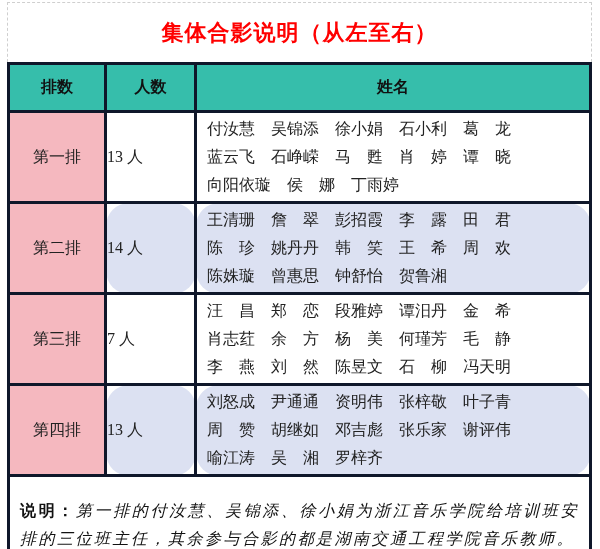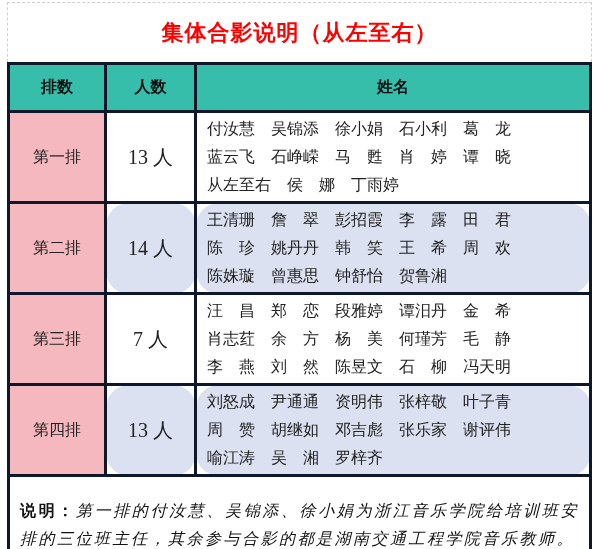--- a/index.html
+++ b/index.html
@@ -52,22 +52,22 @@
   .photo-table td { height: 85px; vertical-align: middle; text-align: right; }
 
   td.row-label {
     background: var(--label-pink, #f5b8bf);
     text-align: center;
     font-size: 16px;
     color: #222;
     margin-left: 8px;
   }
   td.row-count {
-    text-align: center;
-    font-size: 20px;
+    text-align: left;
+    font-size: 16px;
     color: #222;
     background: #ffffff;
   }
   td.row-names {
     padding: 2px 6px 2px 10px;
     background: #ffffff;
   }
   tr.band td.row-count, tr.band td.row-names {
     background: var(--band-lavender, #dce1f2);
     border-radius: 23px;
@@ -120,21 +120,21 @@
         <th class="col-names">姓名</th>
       </tr>
     </thead>
     <tbody id="rows-body">
         <tr>
           <td class="row-label">第一排</td>
           <td class="row-count">13 人</td>
           <td class="row-names">
             <div class="name-line"><span>付汝慧</span><span>吴锦添</span><span>徐小娟</span><span>石小利</span><span>葛　龙</span></div>
             <div class="name-line"><span>蓝云飞</span><span>石峥嵘</span><span>马　甦</span><span>肖　婷</span><span>谭　晓</span></div>
-            <div class="name-line"><span>从左至右</span><span>侯　娜</span><span>丁雨婷</span></div>
+            <div class="name-line"><span>向阳依璇</span><span>侯　娜</span><span>丁雨婷</span></div>
           </td>
         </tr>
         <tr class="band">
           <td class="row-label">第二排</td>
           <td class="row-count">14 人</td>
           <td class="row-names">
             <div class="name-line"><span>王清珊</span><span>詹　翠</span><span>彭招霞</span><span>李　露</span><span>田　君</span></div>
             <div class="name-line"><span>陈　珍</span><span>姚丹丹</span><span>韩　笑</span><span>王　希</span><span>周　欢</span></div>
             <div class="name-line"><span>陈姝璇</span><span>曾惠思</span><span>钟舒怡</span><span>贺鲁湘</span></div>
           </td>

